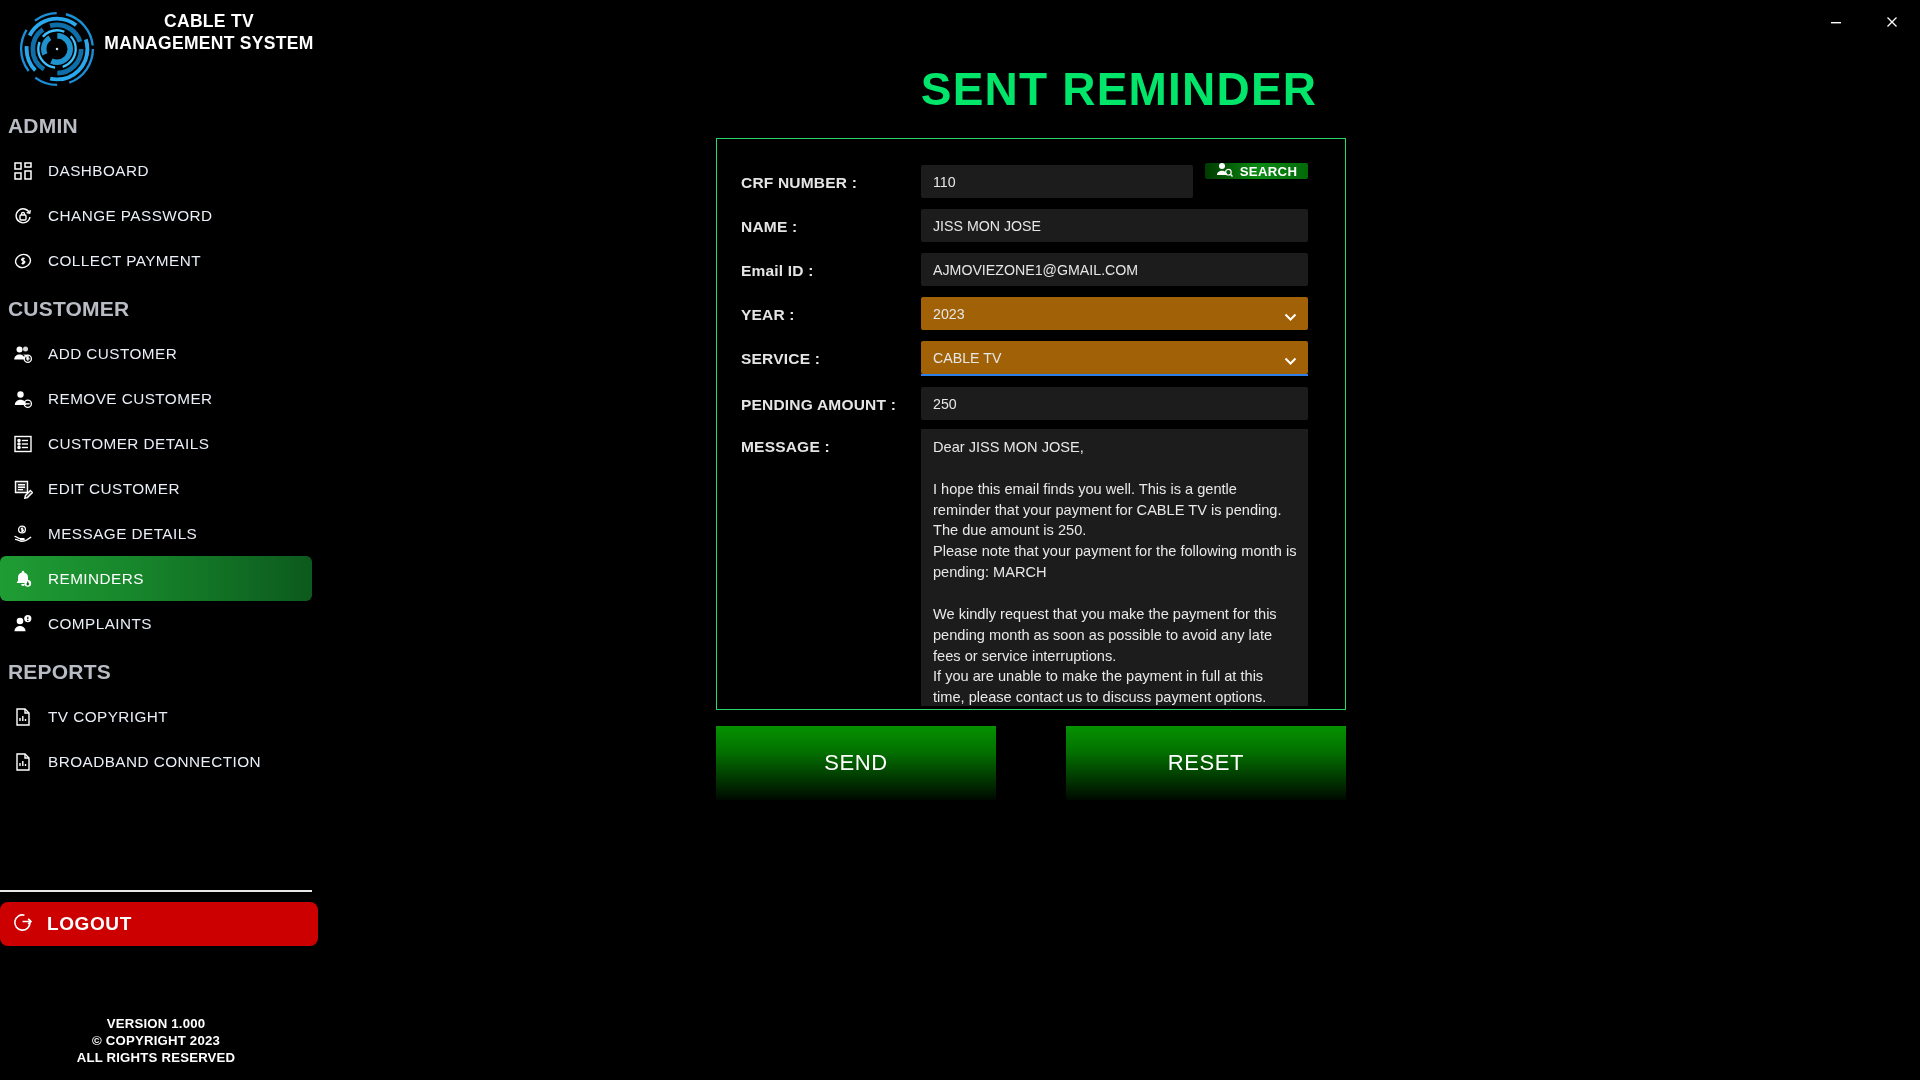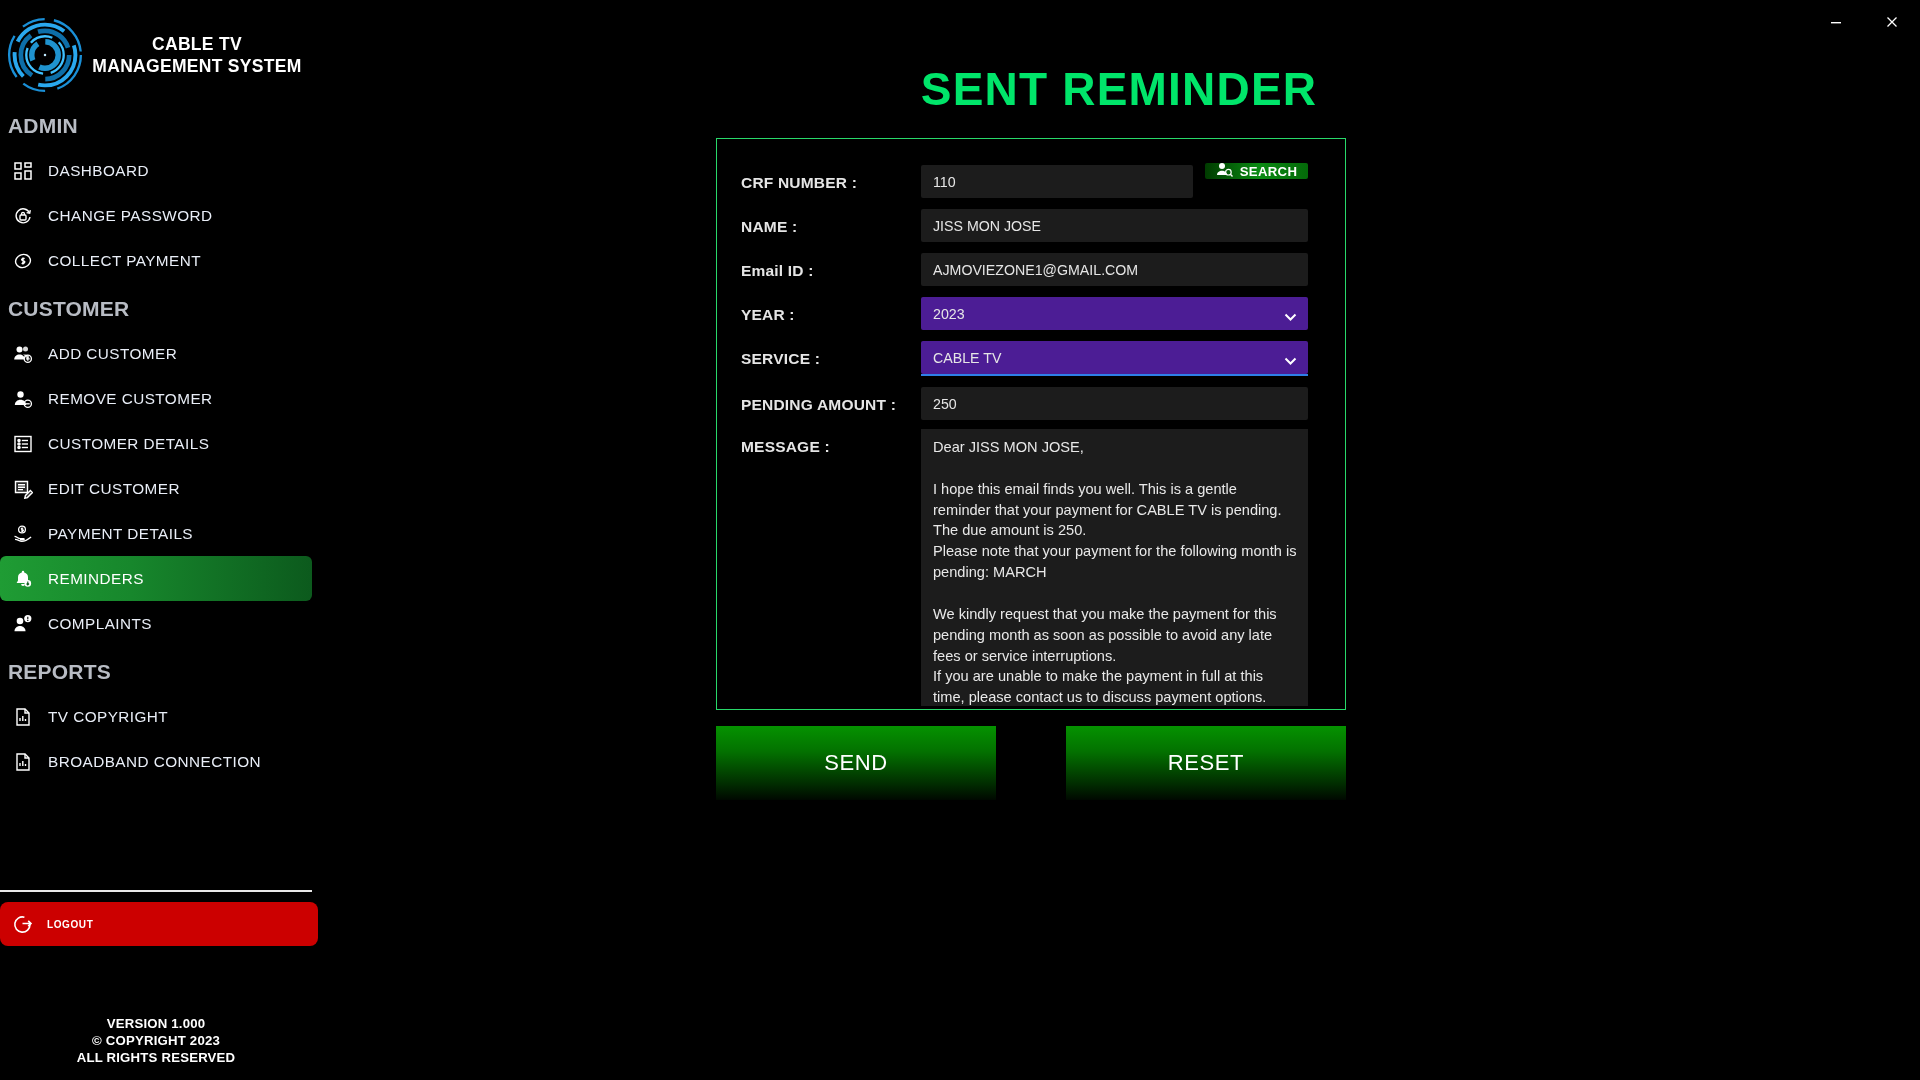--- a/index.html
+++ b/index.html
@@ -14,21 +14,21 @@
   
   .winctl { position: absolute; top: 0; right: 0; height: 44px; display: flex; align-items: center; }
   .winbtn {
     width: 56px; height: 44px; display: flex; align-items: center; justify-content: center;
     color: #ffffff; background: transparent; border: none; cursor: pointer;
   }
   .winbtn svg { display: block; }
 
   
   .sidebar { position: absolute; left: 0; top: 0; width: 318px; height: 1080px; background: #000; }
-  .brand { display: flex; align-items: center; padding: 10px 0 0 6px; height: 100px; }
+  .brand { display: flex; align-items: flex-start; padding: 10px 0 0 18px; height: 100px; }
   .logo { width: 78px; height: 78px; flex: 0 0 78px; position: relative; }
   .brand-title {
     color: #ffffff; font-size: 17.5px; font-weight: 700; letter-spacing: .3px;
     line-height: 1.28; text-align: center; width: 218px; margin-left: 4px;
   }
   .section-head {
     color: #b8bcc4; font-size: 21px; font-weight: 700; letter-spacing: .2px;
     padding: 14px 0 10px 8px;
   }
   .nav-item {
@@ -42,21 +42,21 @@
   .nav-item.active {
     background: linear-gradient(90deg, #1f9c34 0%, #17872c 42%, #0c5a1d 100%);
     color: #ffffff;
   }
 
   .sep { position: absolute; left: 0; top: 890px; width: 312px; height: 2px; background: #e8e8e8; }
   .logout {
     position: absolute; left: 0; top: 902px; width: 318px; height: 44px;
     background: #cc0000; border-radius: 8px;
     display: flex; align-items: center; gap: 14px; padding-left: 12px;
-    color: #ffffff; font-size: 10px; letter-spacing: .6px; cursor: pointer;
+    color: #ffffff; font-size: 19px; letter-spacing: .6px; cursor: pointer;
     font-weight: 600;
   }
   .footer {
     position: absolute; left: 0; top: 1016px; width: 312px; text-align: center;
     color: #ffffff; font-size: 13.2px; font-weight: 700; line-height: 1.28; letter-spacing: .2px;
   }
 
   
   .main { position: absolute; left: 318px; top: 0; width: 1602px; height: 1080px; }
   .page-title {
@@ -75,21 +75,21 @@
   }
   .ctrl-wrap { flex: 1; position: relative; }
   .fld {
     width: 387px; height: 33px; background: #1c1c1c; border: none; outline: none;
     color: #e6e6e6; font-size: 14.2px; font-family: "Liberation Sans", sans-serif;
     padding: 0 12px; border-radius: 2px;
   }
   .fld.short { width: 272px; }
   .sel-wrap { position: relative; width: 387px; }
   .sel {
-    width: 387px; height: 33px; background: #4c1d95; border: none; outline: none;
+    width: 387px; height: 33px; background: #a16207; border: none; outline: none;
     color: #e6e6e6; font-size: 14.2px; font-family: "Liberation Sans", sans-serif;
     padding: 0 12px; border-radius: 2px; appearance: none; -webkit-appearance: none;
     cursor: pointer;
   }
   .sel-wrap.focused { border-bottom: 2px solid #2f7fe8; }
   .chev { position: absolute; right: 11px; top: 11px; pointer-events: none; }
   .search-btn {
     position: absolute; left: 284px; top: -2px; width: 103px; height: 16px;
     background: linear-gradient(90deg, #003b00 0%, #0a8a12 52%, #046a09 100%);
     display: flex; align-items: center; justify-content: center; gap: 7px;
@@ -234,21 +234,21 @@
     </div>
     <div class="nav-item">
       <span class="ico">
         <svg width="20" height="20" viewBox="0 0 20 20" fill="none" stroke="#fff" stroke-width="1.3">
           <circle cx="9" cy="5.5" r="3.4"></circle>
             <path d="M9 3.6v3.9 M10.3 4.3a1.3 1.3 0 0 0-2 .7c.2 1.1 2 .4 2.1 1.4a1.3 1.3 0 0 1-2 .8"></path>
           <path d="M1.5 12.4c2.4 0 3.3 2.2 5.8 2.2h3.2c.9 0 .9 1.3 0 1.3H7"></path>
           <path d="M2 15.4c3 0 4.2 2 6.8 2 2.6 0 7.3-2.8 9.3-4.4"></path>
         </svg>
       </span>
-      <span>PAYMENT DETAILS</span>
+      <span>MESSAGE DETAILS</span>
     </div>
     <div class="nav-item active">
       <span class="ico">
         <svg width="20" height="20" viewBox="0 0 20 20" fill="#fff">
           <path d="M10 1.8a1.2 1.2 0 0 1 1.2 1.2v.5a5 5 0 0 1 3.8 4.8v3.3l1.4 2.4H3.6l1.4-2.4V8.3a5 5 0 0 1 3.8-4.8V3A1.2 1.2 0 0 1 10 1.8z"></path>
           <path d="M8.1 15.1h3.8a1.9 1.9 0 0 1-3.8 0z"></path>
           <circle cx="14.8" cy="14.4" r="3.3" fill="#fff"></circle>
           <path d="M14.8 12.6v3.2 M13.5 14.6l1.3 1.3 1.3-1.3" stroke="#0c5a1d" stroke-width="1.1" fill="none"></path>
         </svg>
       </span>

